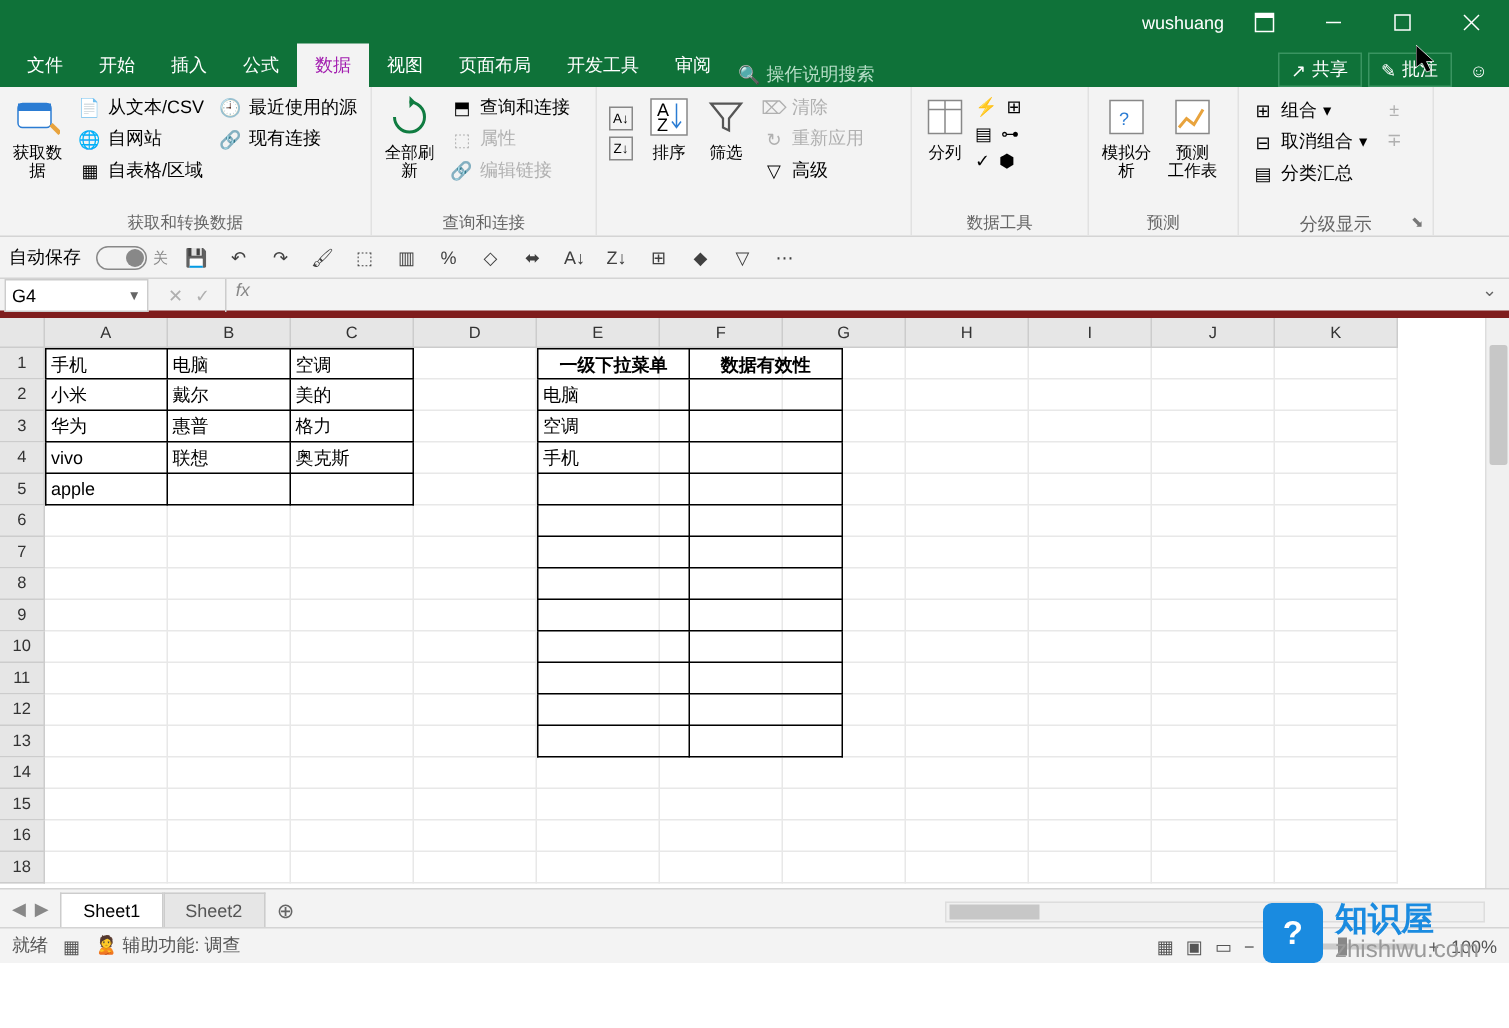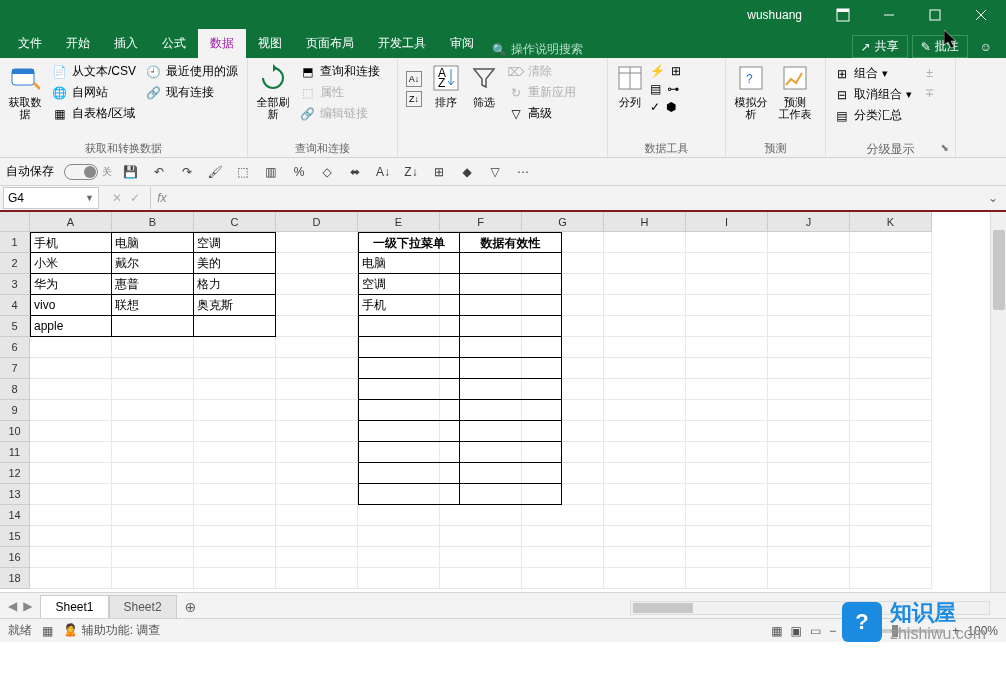--- a/index.html
+++ b/index.html
@@ -1,20 +1,20 @@
 <!DOCTYPE html>
 <html><head>
 <meta charset="utf-8">
 <style>
 *{box-sizing:border-box;margin:0;padding:0;font-family:"Microsoft YaHei","Segoe UI",sans-serif;font-size:12px;user-select:none}
 body{width:1006px;height:685px;overflow:hidden;background:#fff;position:relative}
 .titlebar{height:30px;background:#0f7239;color:#fff;display:flex;align-items:center;padding:0 2px}
 .titlebar .spacer{flex:1}
 .titlebar .title{position:absolute;left:50%;transform:translateX(-50%);font-size:12px}
-.titlebar .user{margin-right:18px}
+.titlebar .user{margin-right:4px}
 .winbtn{width:46px;height:30px;display:flex;align-items:center;justify-content:center;color:#fff}
 .menubar{height:28px;background:#0f7239;display:flex;align-items:flex-end;color:#fff;padding:0 6px;gap:0}
 .menubar .tab{padding:6px 12px;cursor:pointer}
 .menubar .tab.active{background:#f3f3f3;color:#a21caf}
 .menubar .srch{margin-left:6px;display:flex;align-items:center;gap:4px;color:#b7dec7}
 .menubar .right{margin-left:auto;display:flex;align-items:center;gap:4px}
 .menubar .rbtn{border:1px solid #3a9461;padding:2px 8px;display:flex;align-items:center;gap:4px}
 .ribbon{height:100px;background:#f3f3f3;border-bottom:1px solid #d4d4d4;display:flex;position:relative}
 .rgroup{border-right:1px solid #e1e1e1;display:flex;flex-direction:column;padding:2px 4px 0 4px}
 .rgroup .gbody{flex:1;display:flex;align-items:flex-start;gap:2px}
@@ -24,21 +24,21 @@
 .bigbtn .ic{width:32px;height:32px;display:flex;align-items:center;justify-content:center}
 .bigbtn .lb{font-size:11px;line-height:12px}
 .smallbtns{display:flex;flex-direction:column;gap:2px;padding-top:2px}
 .smallbtn{display:flex;align-items:center;gap:4px;padding:1px 4px;font-size:11px;white-space:nowrap}
 .smallbtn .sic{width:16px;height:16px;display:inline-flex;align-items:center;justify-content:center}
 .disabled{color:#b0b0b0}
 .qat{height:28px;background:#f3f3f3;border-bottom:1px solid #d4d4d4;display:flex;align-items:center;padding:0 6px;gap:10px}
 .qat .switch{width:34px;height:16px;border:1px solid #888;border-radius:8px;position:relative}
 .qat .switch::after{content:"";width:12px;height:12px;border-radius:50%;background:#888;position:absolute;right:1px;top:1px}
 .qat .icn{width:18px;height:18px;display:flex;align-items:center;justify-content:center;color:#404040}
-.fbar{height:26px;background:#f3f3f3;border-bottom:2px solid #7f1d1d;display:flex;align-items:center}
+.fbar{height:26px;background:#f3f3f3;border-bottom:5px solid #7f1d1d;display:flex;align-items:flex-start}
 .namebox{width:96px;height:22px;border:1px solid #ccc;background:#fff;margin:0 3px;display:flex;align-items:center;padding:0 4px}
 .namebox .dd{margin-left:auto;color:#666;font-size:9px}
 .fbtns{display:flex;gap:8px;padding:0 10px;color:#b0b0b0;border-right:1px solid #ccc;height:22px;align-items:center;margin-right:6px}
 .fx{font-style:italic;color:#888;margin-right:6px}
 .fbar .expand{margin-left:auto;padding:0 8px;color:#666}
 .grid-area{position:relative;height:380px;background:#fff;overflow:hidden}
 .corner{position:absolute;left:0;top:0;width:30px;height:20px;background:#e6e6e6;border-right:1px solid #ccc;border-bottom:1px solid #ccc}
 .colheads{position:absolute;left:30px;top:0;height:20px;display:flex}
 .ch{width:82px;height:20px;background:#e6e6e6;border-right:1px solid #ccc;border-bottom:1px solid #ccc;text-align:center;line-height:20px;color:#333;font-size:11px}
 .rowheads{position:absolute;left:0;top:20px;display:flex;flex-direction:column}

